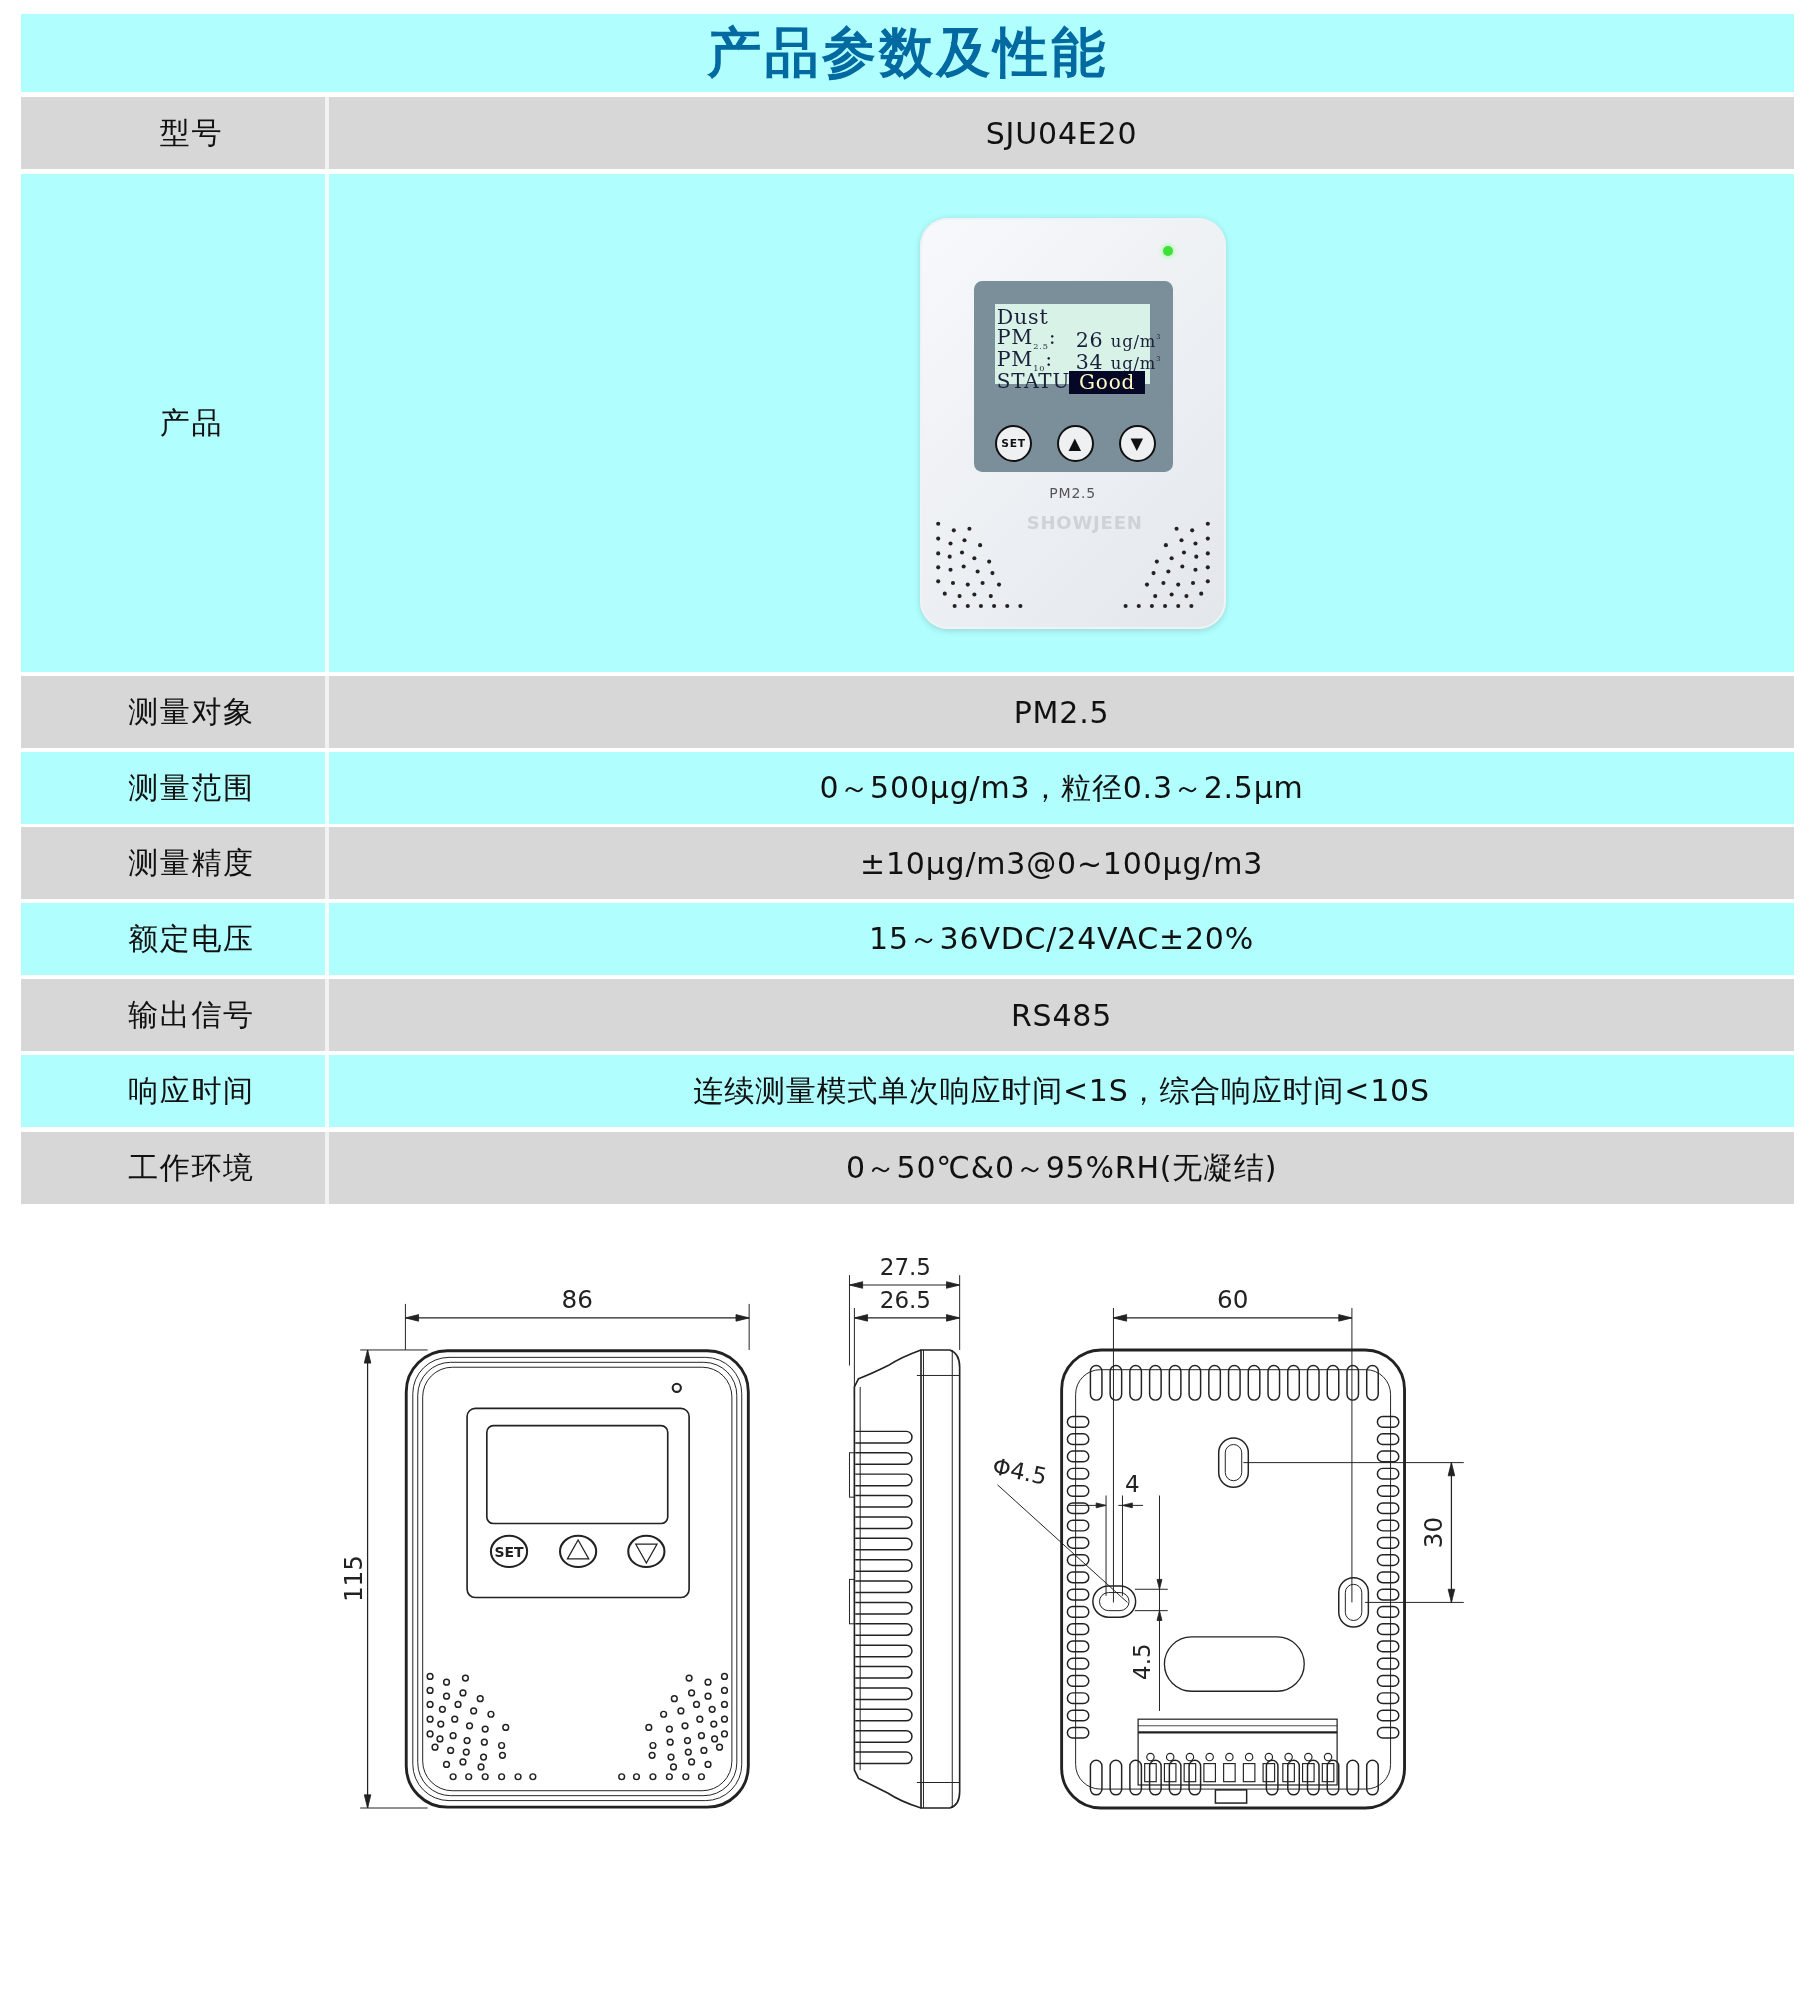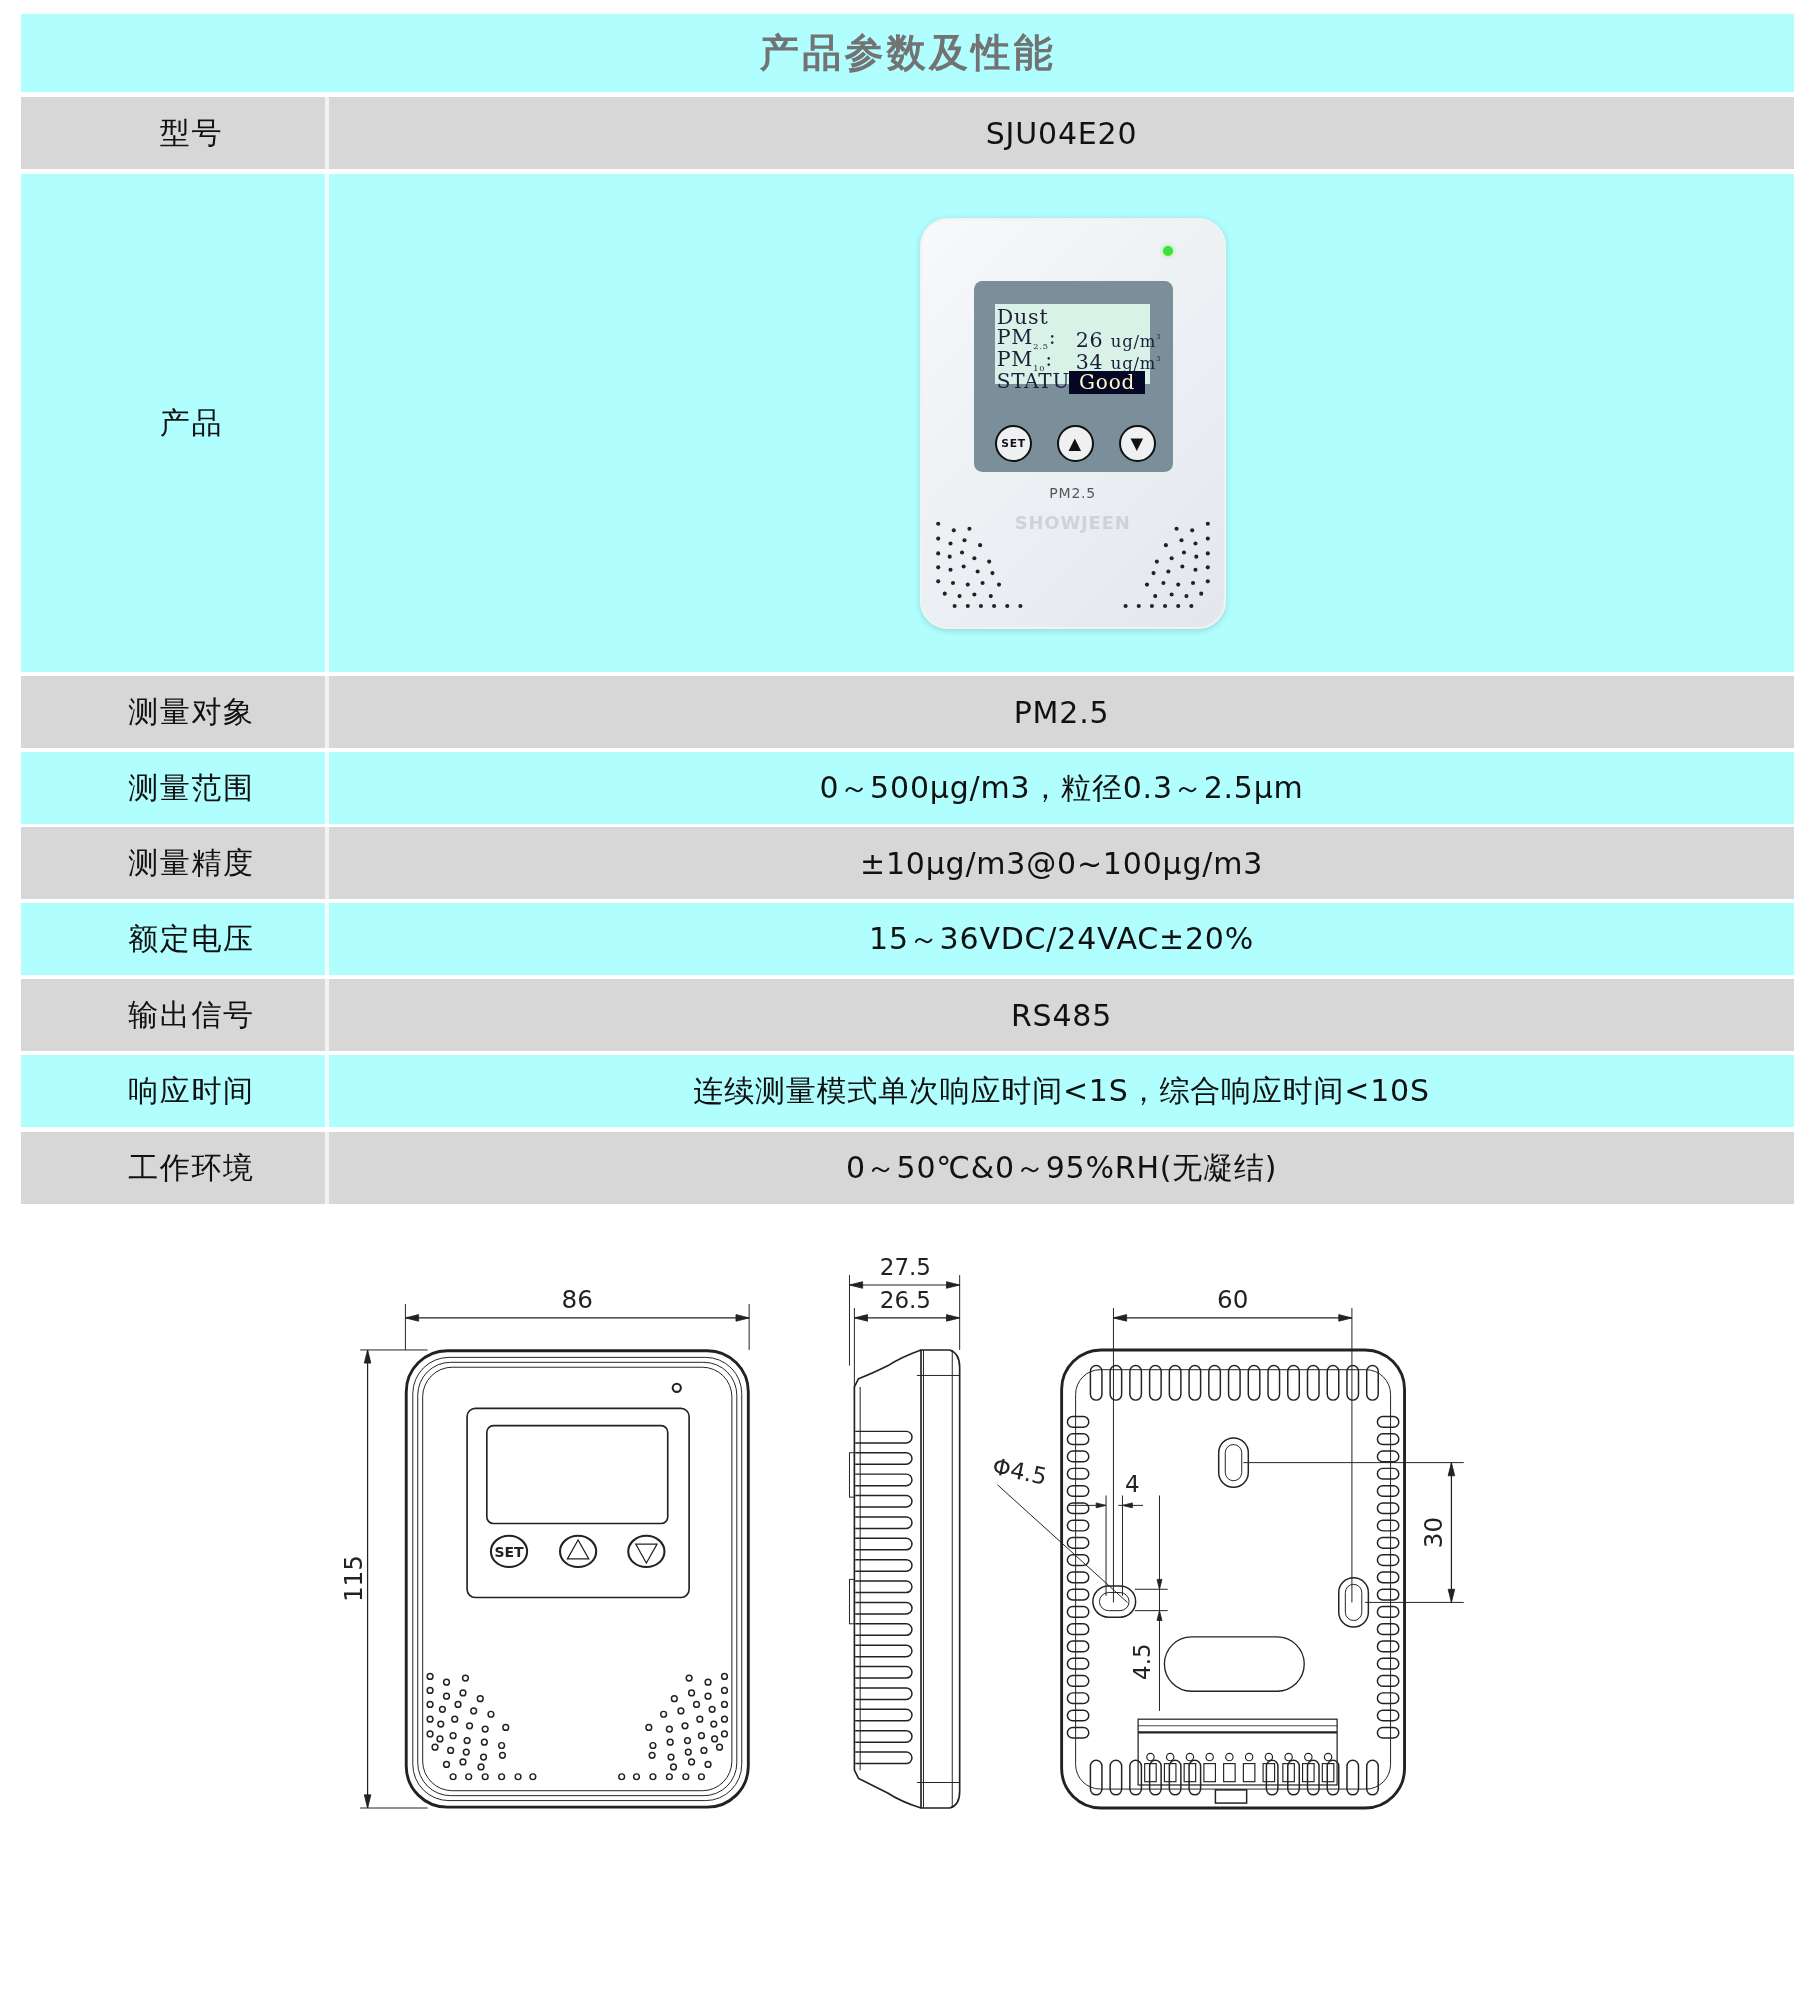--- a/index.html
+++ b/index.html
@@ -1,21 +1,21 @@
 <!DOCTYPE html>
 <html style="font-size:13px"><head>
 <meta charset="utf-8">
 <style>
   html, body { margin:0; padding:0; background:#ffffff; }
   body { width:1819px; height:2015px; position:relative; overflow:hidden;
          font-family:"DejaVu Sans","Liberation Sans",sans-serif; color:#111; }
   .abs { position:absolute; box-sizing:border-box; }
   .title-band { left:21.4px; top:14px; width:1773px; height:78px; background:#b1fefe;
                 display:flex; align-items:center; justify-content:center; }
-  .title-text { font-size:39px; font-weight:bold; color:#737373; letter-spacing:3.3px; }
+  .title-text { font-size:54px; font-weight:bold; color:#0369a1; letter-spacing:3.3px; }
   .row { position:absolute; left:21.4px; width:1773px; display:flex; }
   .row .lbl { width:268px; display:flex; align-items:center; justify-content:center;
               font-size:30px; letter-spacing:1.6px; color:#111;padding-left:36px; }
   .row .sep { width:3.3px; background:#f4ffff; }
   .row .val { flex:1; display:flex; align-items:center; justify-content:center;
               font-size:30px; letter-spacing:0.8px; color:#111; }
   .gray .lbl, .gray .val { background:#d7d7d7; }
   .cyan .lbl, .cyan .val { background:#b1fefe; }
   .gray .sep { background:#f2f2f2; }
   .device { position:absolute; }
@@ -61,21 +61,21 @@
             <span>STATUS:</span>
           </div>
           <div class="lcd-text" style="position:absolute;left:74px;top:67px;width:76px;height:23px;background:#050726;color:#fef9c3;font-size:20px;line-height:23px;text-align:center;">Good</div>
         </div>
 
         <div style="position:absolute;left:21.4px;top:144px;width:33px;height:33px;border-radius:50%;border:2.5px solid #111;background:#eef0f2;display:flex;align-items:center;justify-content:center;font-size:10.7px;font-weight:bold;">SET</div>
         <div style="position:absolute;left:83px;top:144px;width:33px;height:33px;border-radius:50%;border:2.5px solid #111;background:#eef0f2;display:flex;align-items:center;justify-content:center;font-size:16.4px;">▲</div>
         <div style="position:absolute;left:145px;top:144px;width:33px;height:33px;border-radius:50%;border:2.5px solid #111;background:#eef0f2;display:flex;align-items:center;justify-content:center;font-size:16.4px;">▼</div>
       </div>
       <div style="position:absolute;left:0;width:100%;top:267px;text-align:center;font-size:14px;color:#555;">PM2.5</div>
-      <div style="position:absolute;left:0;width:100%;top:294px;text-align:center;font-size:18px;font-weight:bold;color:#cfd2d6;letter-spacing:0.8px;">SHOWJEEN</div>
+      <div style="position:absolute;left:0;width:100%;top:294px;text-align:center;font-size:18px;font-weight:bold;color:#cfd2d6;letter-spacing:0.8px;padding-left:12px;">SHOWJEEN</div>
 
       <svg style="position:absolute;left:0;top:0;" width="306" height="411" viewBox="0 0 372 500">
         <g fill="#222">
           <circle cx="22" cy="372" r="2.5"></circle>
             <circle cx="41" cy="380" r="2.5"></circle>
             <circle cx="60" cy="378" r="2.5"></circle>
           <circle cx="22" cy="390" r="2.5"></circle>
             <circle cx="37" cy="396" r="2.5"></circle>
             <circle cx="54" cy="392" r="2.5"></circle>
             <circle cx="73" cy="398" r="2.5"></circle>

